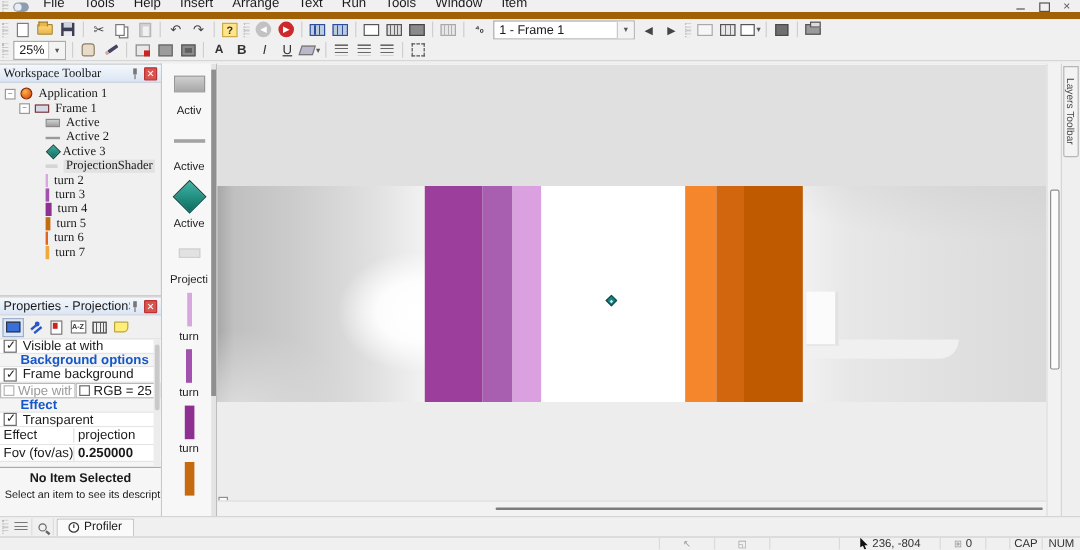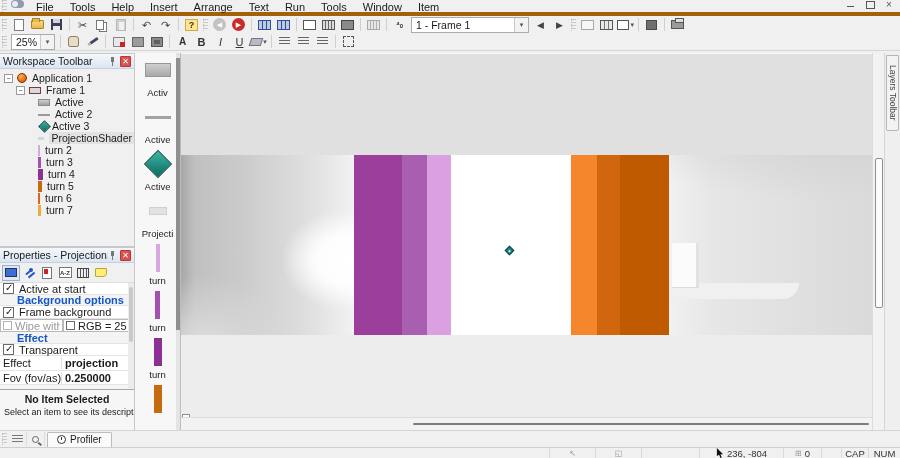--- a/index.html
+++ b/index.html
@@ -1,21 +1,21 @@
 <!DOCTYPE html>
 <html><head>
 <meta charset="utf-8">
 <style>
   * { margin:0; padding:0; box-sizing:border-box; }
   html,body { width:900px; height:458px; overflow:hidden; }
   body { font-family:"Liberation Sans", sans-serif; font-size:11px; color:#1a1a1a; background:#f0f0f0; }
   #app { position:relative; width:900px; height:458px; background:#f0f0f0; }
 
   
-  .menubar { position:absolute; left:0; top:0; width:900px; height:16px; background:#f0f0f0; display:flex; align-items:flex-start; border-bottom:4px solid #a16207; }
+  .menubar { position:absolute; left:0; top:0; width:900px; height:16px; background:#f0f0f0; display:flex; align-items:flex-end; border-bottom:6px solid #a16207; }
   .gripper { width:5px; height:12px; margin:0 2px; background:repeating-linear-gradient(180deg,#c9c9c9 0 1px,transparent 1px 3px); border-left:1px dotted #bbb; }
   .app-icon { width:13px; height:8px; margin:0 4px 0 2px; background:#8f9bb0; border-radius:4px; position:relative; }
   .app-icon::after { content:""; position:absolute; left:1px; top:1px; width:6px; height:6px; background:#e8ecf4; border-radius:3px; }
   .menu-item { padding:1px 8px; cursor:default; }
   .win-controls { margin-left:auto; display:flex; align-items:center; gap:9px; padding-right:6px; color:#555; }
   .wc { width:10px; height:9px; position:relative; }
   .wc-min::after { content:""; position:absolute; left:1px; bottom:2px; width:7px; height:1px; background:#555; }
   .wc-restore::after { content:""; position:absolute; left:1px; top:1px; width:7px; height:6px; border:1px solid #555; }
   .wc-close { font-size:10px; line-height:9px; color:#555; text-align:center; }
 
@@ -73,21 +73,21 @@
 
   
   .panel { position:absolute; left:0; width:135px; background:#f0f0f0; border:1px solid #c8c8c8; border-left:none; }
   .panel-title { height:15px; background:linear-gradient(#f4f8fd,#dbe5f3); border-bottom:1px solid #c5cfdd; display:flex; align-items:center; padding:0 3px; font-size:10.5px; }
   .panel-title .txt { flex:1; white-space:nowrap; overflow:hidden; }
   .pin-icon { width:9px; height:9px; position:relative; margin-right:3px; }
   .pin-icon::before { content:""; position:absolute; left:3px; top:0; width:3px; height:5px; background:#777; }
   .pin-icon::after { content:""; position:absolute; left:4px; top:5px; width:1px; height:4px; background:#777; }
   .close-btn { width:11px; height:11px; background:#d9534f; border:1px solid #b33; color:#fff; font-size:8px; line-height:9px; text-align:center; border-radius:1px; }
 
-  .ws-panel { top:53px; height:194px; }
+  .ws-panel { top:53px; height:194px;font-family:Liberation Serif, serif; }
   .tree { padding-top:3px; }
   .trow { height:12px; display:flex; align-items:center; font-size:10.5px; white-space:nowrap; }
   .trow .expander { width:9px; height:9px; border:1px solid #999; background:#fff; font-size:7px; line-height:7px; text-align:center; color:#333; margin-right:4px; }
   .lv0 { padding-left:4px; }
   .lv1 { padding-left:16px; }
   .lv2 { padding-left:38px; }
   .tic { margin-right:5px; display:inline-block; }
   .ic-app { width:10px; height:10px; border-radius:50%; background:radial-gradient(circle at 35% 30%,#ffb347,#d23c0a); border:1px solid #8a2a00; }
   .ic-frame { width:12px; height:7px; background:#d8d8e4; border:1px solid #7a3b3b; }
   .ic-rect { width:12px; height:7px; background:linear-gradient(#d0d0d0,#9f9f9f); border:1px solid #8a8a8a; }
@@ -450,21 +450,21 @@
       <span class="pbtn">
           <span class="pi-table"></span>
         </span>
       <span class="pbtn">
           <span class="pi-note"></span>
         </span>
     </div>
     <div class="pgrid">
       <div class="prow" style="height:12px">
         <span class="cb checked"></span>
-        <span class="ptext">Active at start</span>
+        <span class="ptext">Visible at with</span>
       </div>
       <div class="prow blue" style="height:11px">
         <span class="ptext">Background options</span>
       </div>
       <div class="prow" style="height:13px">
         <span class="cb checked"></span>
         <span class="ptext">Frame background</span>
       </div>
       <div class="prow pcell-row" style="height:13px;border-bottom:none;background:#f5f5f5">
         <span class="pcell" style="width:63px">
@@ -478,21 +478,21 @@
       </div>
       <div class="prow blue" style="height:12px">
         <span class="ptext">Effect</span>
       </div>
       <div class="prow" style="height:12px">
         <span class="cb checked"></span>
         <span class="ptext">Transparent</span>
       </div>
       <div class="prow kv" style="height:15px">
         <span class="k">Effect</span>
-        <span class="v" style="font-weight:bold">projection</span>
+        <span class="v" style="font-weight:normal">projection</span>
       </div>
       <div class="prow kv" style="height:14px">
         <span class="k">Fov (fov/as)</span>
         <span class="v" style="font-weight:bold">0.250000</span>
       </div>
       <div class="pvscroll">
           <span class="thumb"></span>
         </div>
     </div>
     <div class="pdesc">

